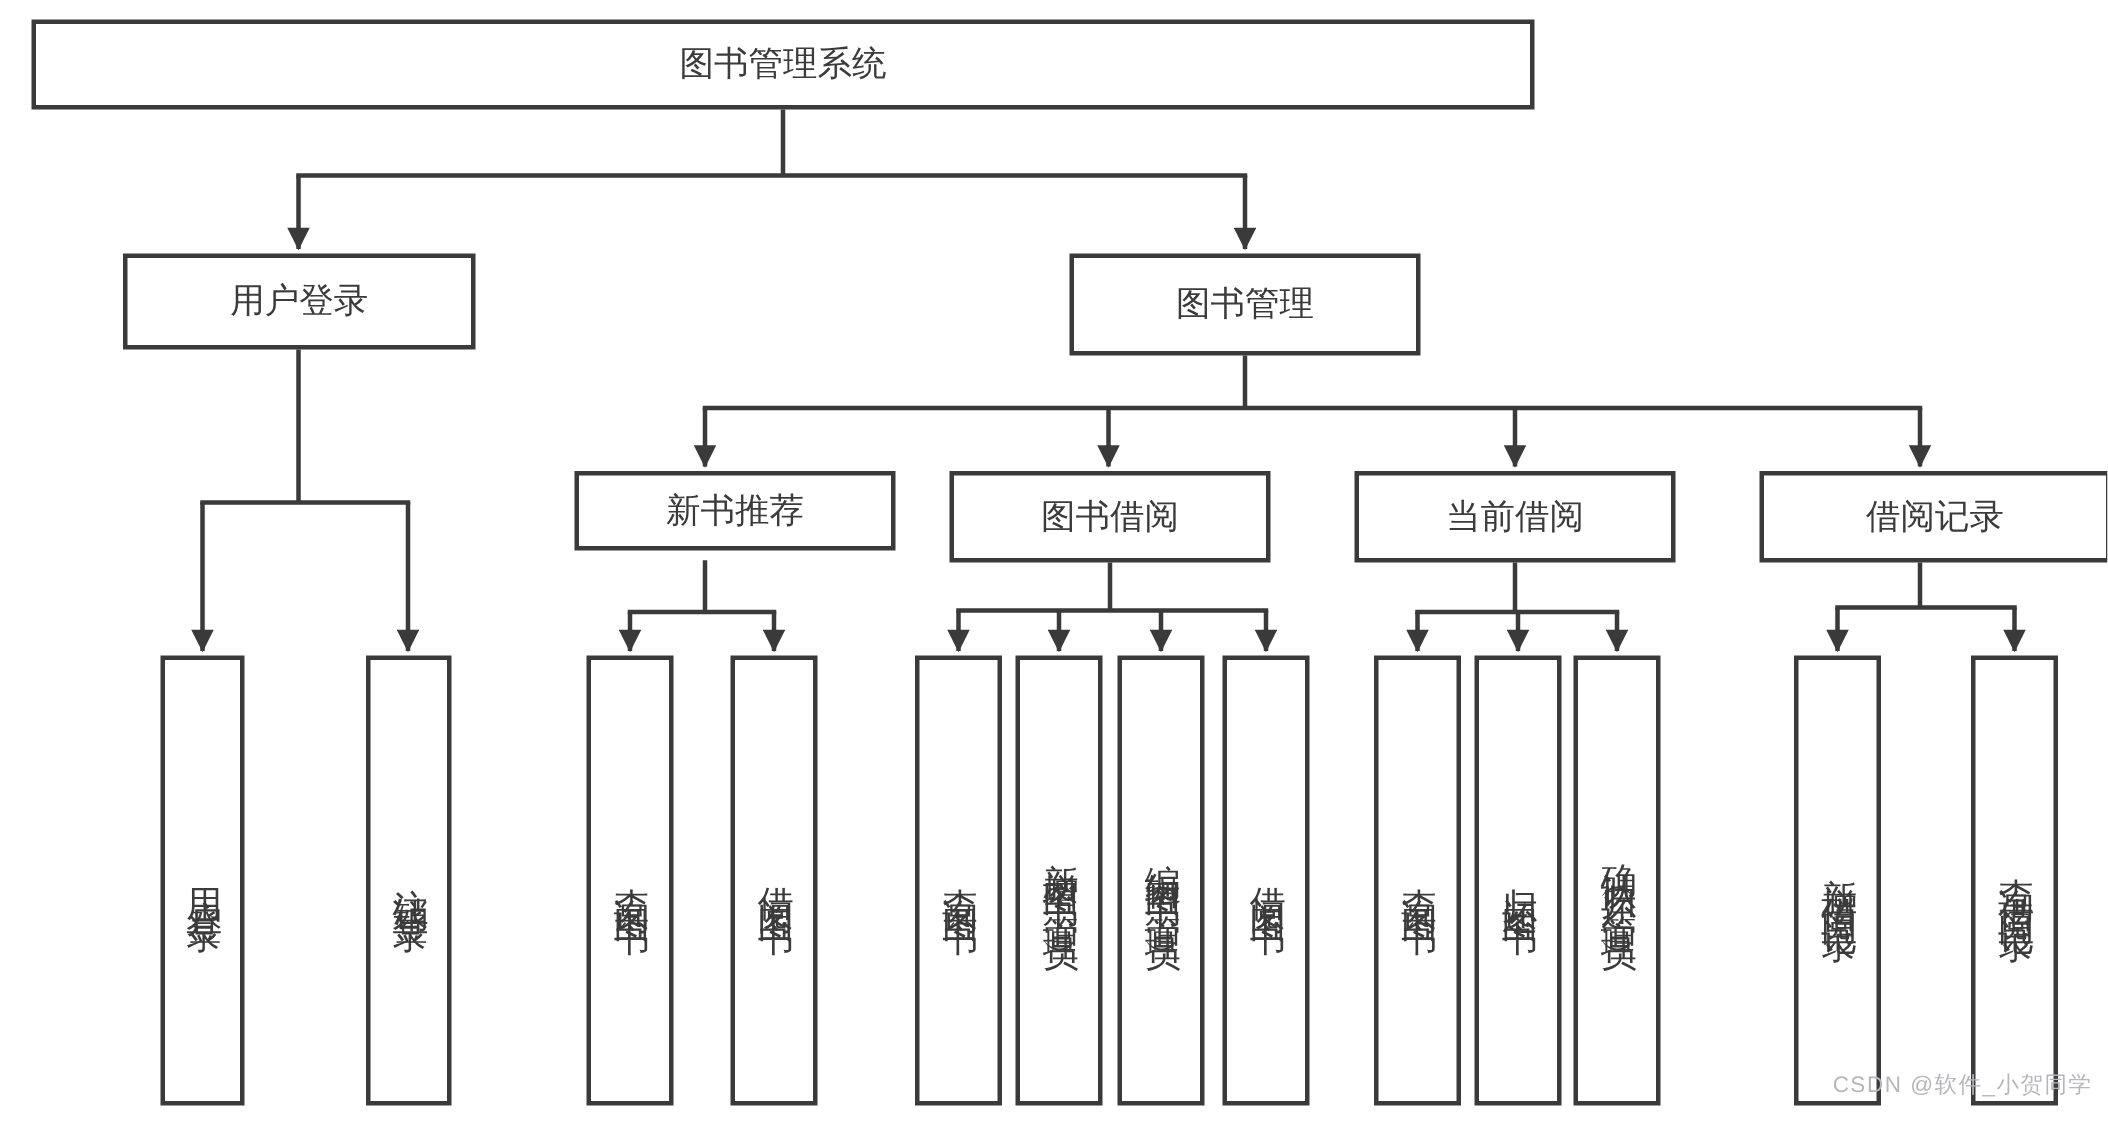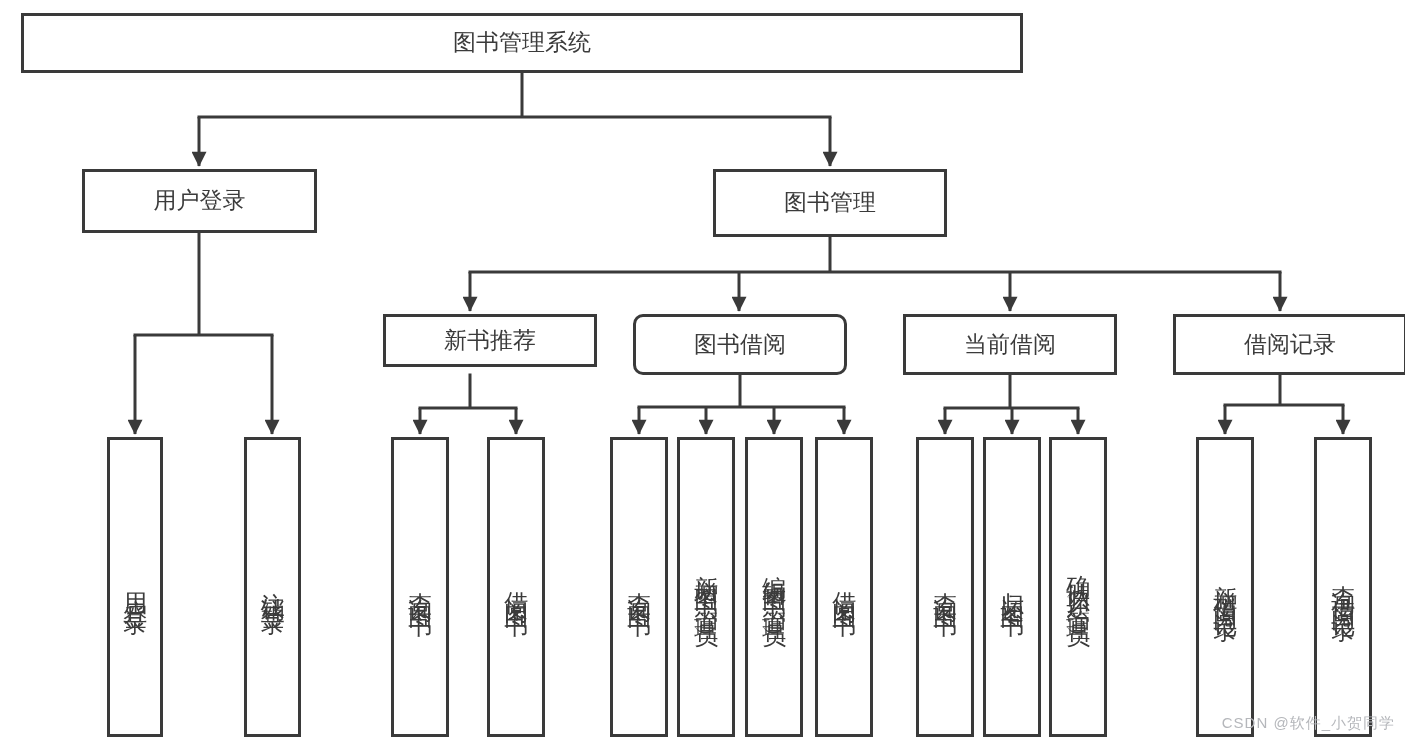--- a/index.html
+++ b/index.html
@@ -29,21 +29,21 @@
     letter-spacing:7px;
     white-space:nowrap;
   }
   
   #b-root{left:21px;top:13px;width:1002px;height:60px;text-align:right;}
   
   #b-l2-0{left:82px;top:169px;width:235px;height:64px;}
   #b-l2-1{left:713px;top:169px;width:234px;height:68px;}
   
   #b-g0{left:363px;top:314px;width:214px;height:53px;margin-left:20px;}
-  #b-g1{left:633px;top:314px;width:214px;height:61px;border-radius:10px;}
+  #b-g1{left:633px;top:314px;width:214px;height:61px;}
   #b-g2{left:903px;top:314px;width:214px;height:61px;}
   #b-g3{left:1173px;top:314px;width:234px;height:61px;align-items:center;}
   
   .leaf{top:437px;height:300px;width:58px;}
   #l-u0{left:107px;width:56px;}
   #l-u1{left:244px;width:57px;}
   #l-00{left:391px;}
   #l-01{left:487px;}
   #l-10{left:610px;}
   #l-11{left:677px;}

